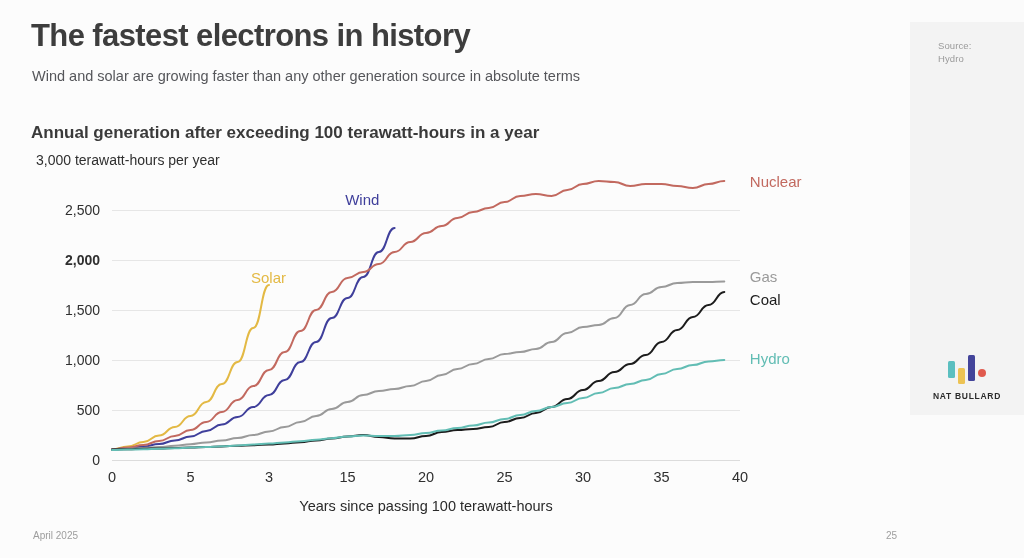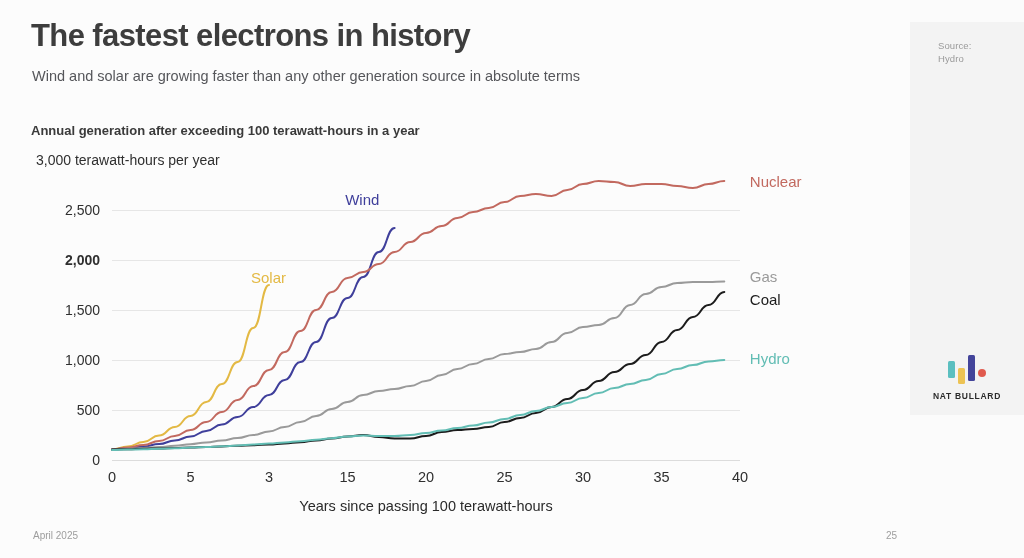--- a/index.html
+++ b/index.html
@@ -77,21 +77,21 @@
   }
   .subtitle {
     position: absolute;
     left: 32px; top: 68px;
     font-size: 14.5px;
     color: #55565a;
   }
   .chart-head {
     position: absolute;
     left: 31px; top: 123px;
-    font-size: 13px;
+    font-size: 17px;
     font-weight: bold;
     color: #3a3a3a;
   }
 
   .plot {
     position: absolute;
     left: 112px; top: 160px;
     width: 628px; height: 300px;
   }
   .gridline {

